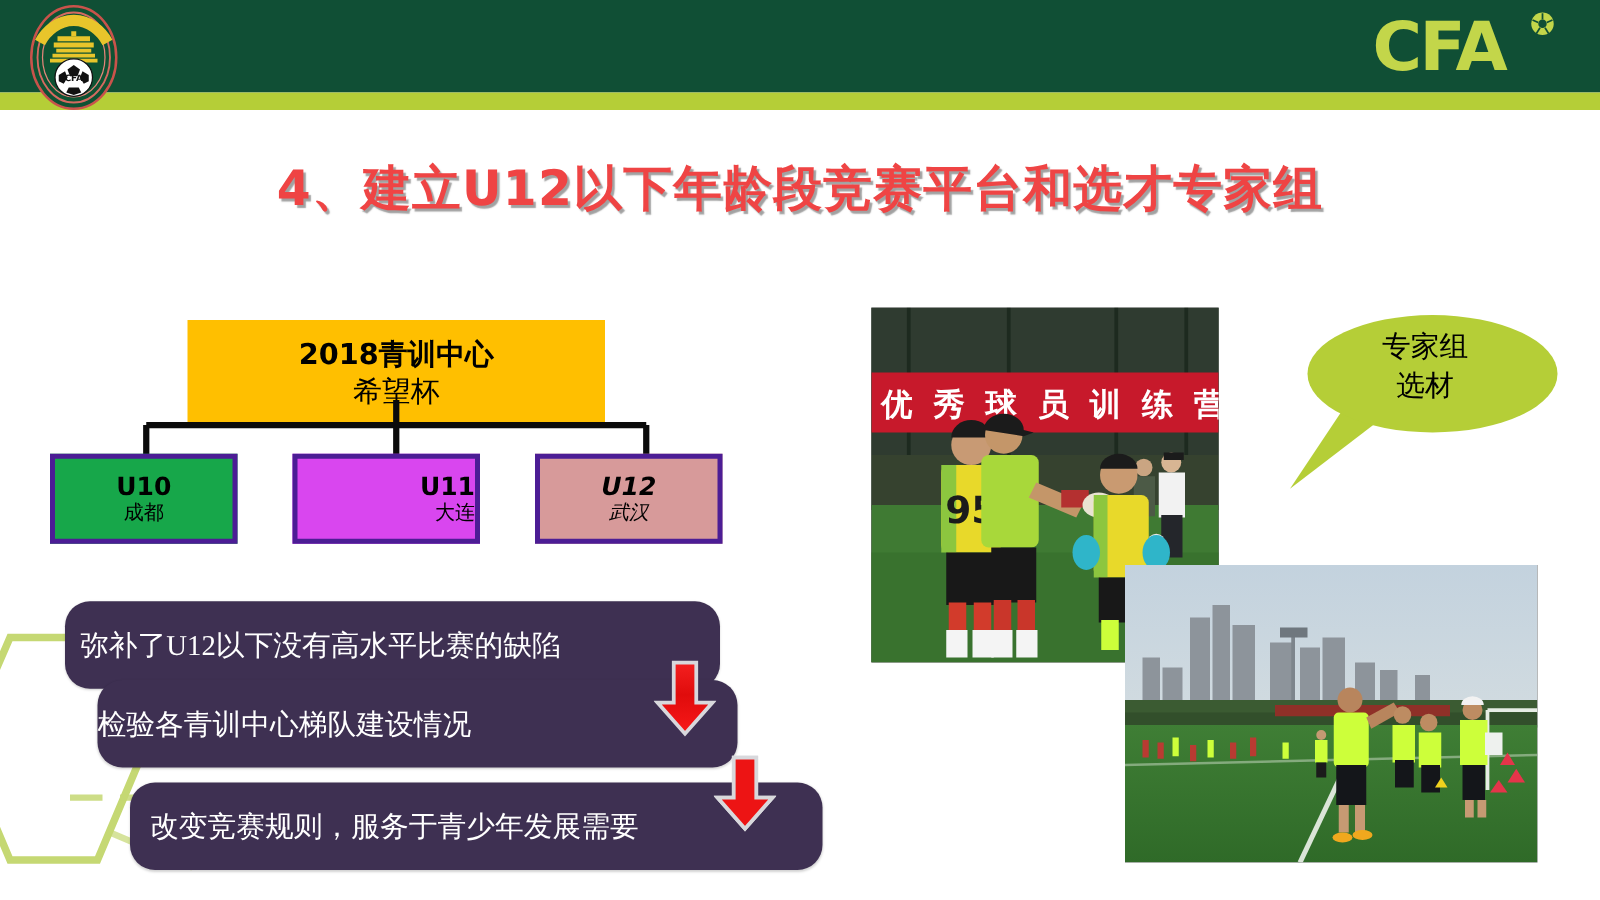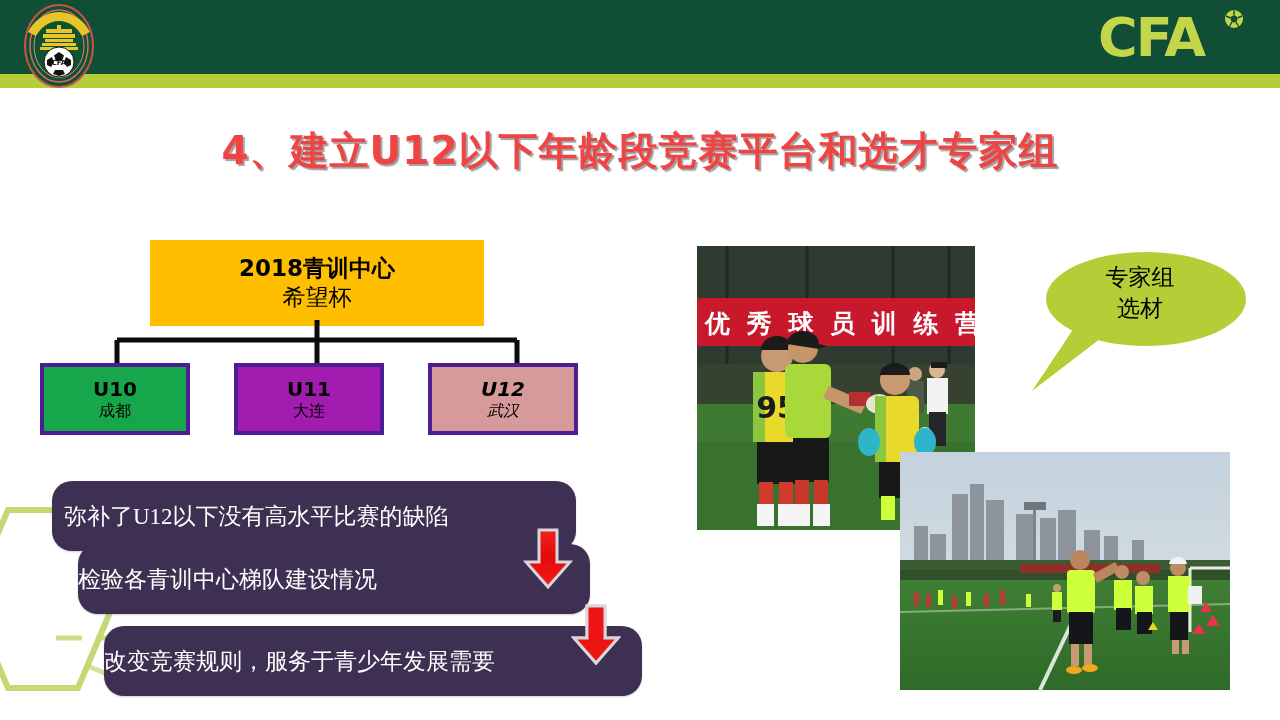--- a/index.html
+++ b/index.html
@@ -34,55 +34,55 @@
     white-space:nowrap;
   }
 
   
   .hex-deco{position:absolute;left:-62px;top:498px;width:260px;height:205px;opacity:1;}
   .hex-deco svg{display:block;}
 
   
   .org{position:absolute;left:0;top:0;width:640px;height:460px;}
   .org-root{
-    position:absolute;left:150px;top:240px;width:334px;height:86px;
+    position:absolute;left:150px;top:256px;width:334px;height:86px;
     background:#FFBF00;
     display:flex;flex-direction:column;align-items:center;justify-content:center;
     color:#000;line-height:1.18;
   }
   .org-root .l1{font-family:"DejaVu Sans","Liberation Sans",sans-serif;font-weight:bold;font-size:23px;}
   .org-root .l2{font-family:"Liberation Serif","DejaVu Serif",serif;font-size:23px;margin-top:2px;}
 
   .connectors{position:absolute;left:0;top:320px;width:640px;height:48px;}
   .connectors svg{display:block;}
 
   .org-child{
     position:absolute;top:363px;width:150px;height:72px;
     border:4px solid #4c1d95;
     display:flex;flex-direction:column;align-items:center;justify-content:center;
     line-height:1.12;
     box-sizing:border-box;
   }
   .org-child .code{font-family:"DejaVu Sans","Liberation Sans",sans-serif;font-weight:bold;font-size:20px;color:#000;}
   .org-child .city{font-family:"Liberation Serif","DejaVu Serif",serif;font-size:16px;color:#000;margin-top:1px;}
   .c0{left:40px;background:#17A74A;}
-  .c1{left:234px;background:#a21caf;}
+  .c1{left:234px;background:#d946ef;align-items:flex-end;}
   .c2{left:428px;background:#D79A9A;font-style:italic;}
 
   
   .stmt{
     position:absolute;height:70px;background:#3E3052;border-radius:20px;
     display:flex;align-items:center;
     color:#ffffff;font-size:23px;
     font-family:"Liberation Serif","DejaVu Serif",serif;
     box-shadow:0 1px 2px rgba(0,0,0,.18);
   }
   .s0{left:52px;top:481px;width:512px;padding-left:12px;}
   .s1{left:78px;top:544px;width:512px;}
-  .s2{left:104px;top:626px;width:538px;}
+  .s2{left:104px;top:626px;width:538px;padding-left:16px;}
 
   .arrow{position:absolute;width:50px;height:62px;}
   .arrow svg{display:block;}
   .a0{left:523px;top:528px;}
   .a1{left:571px;top:604px;}
 
   
   .photo{position:absolute;overflow:hidden;background:#6a6a6a;}
   .photo svg{display:block;}
   .photo1{left:697px;top:246px;width:278px;height:284px;}

